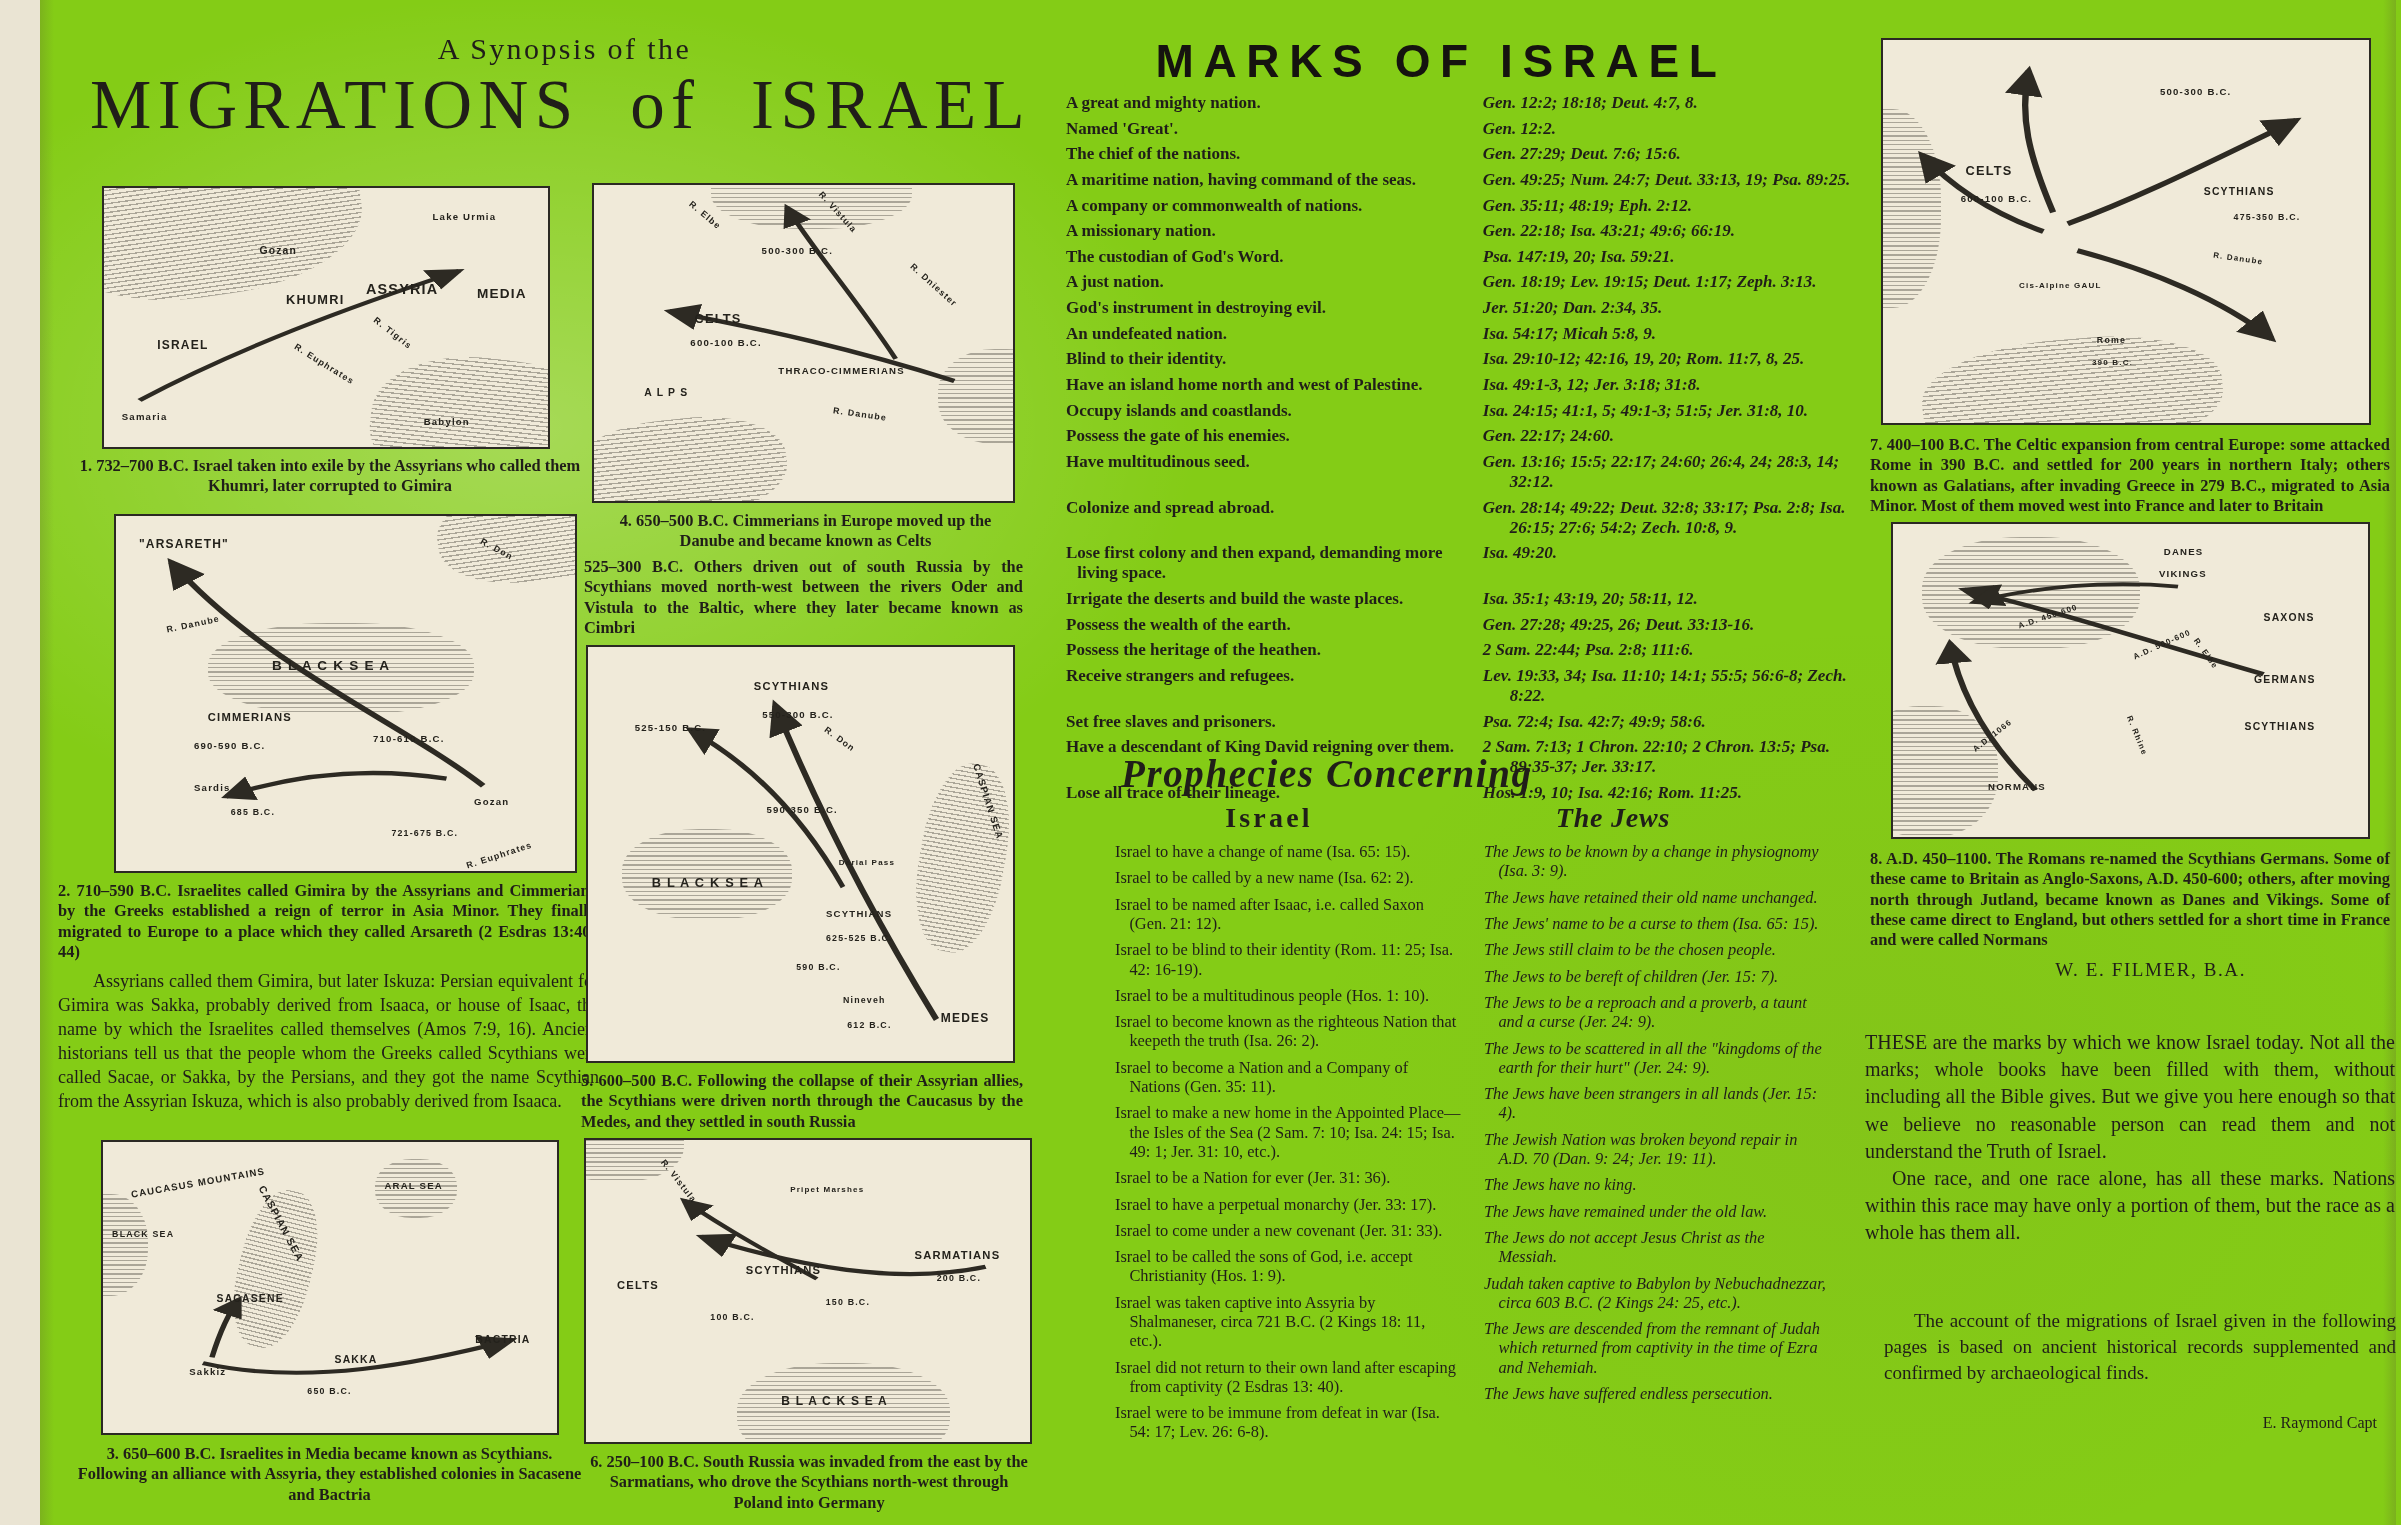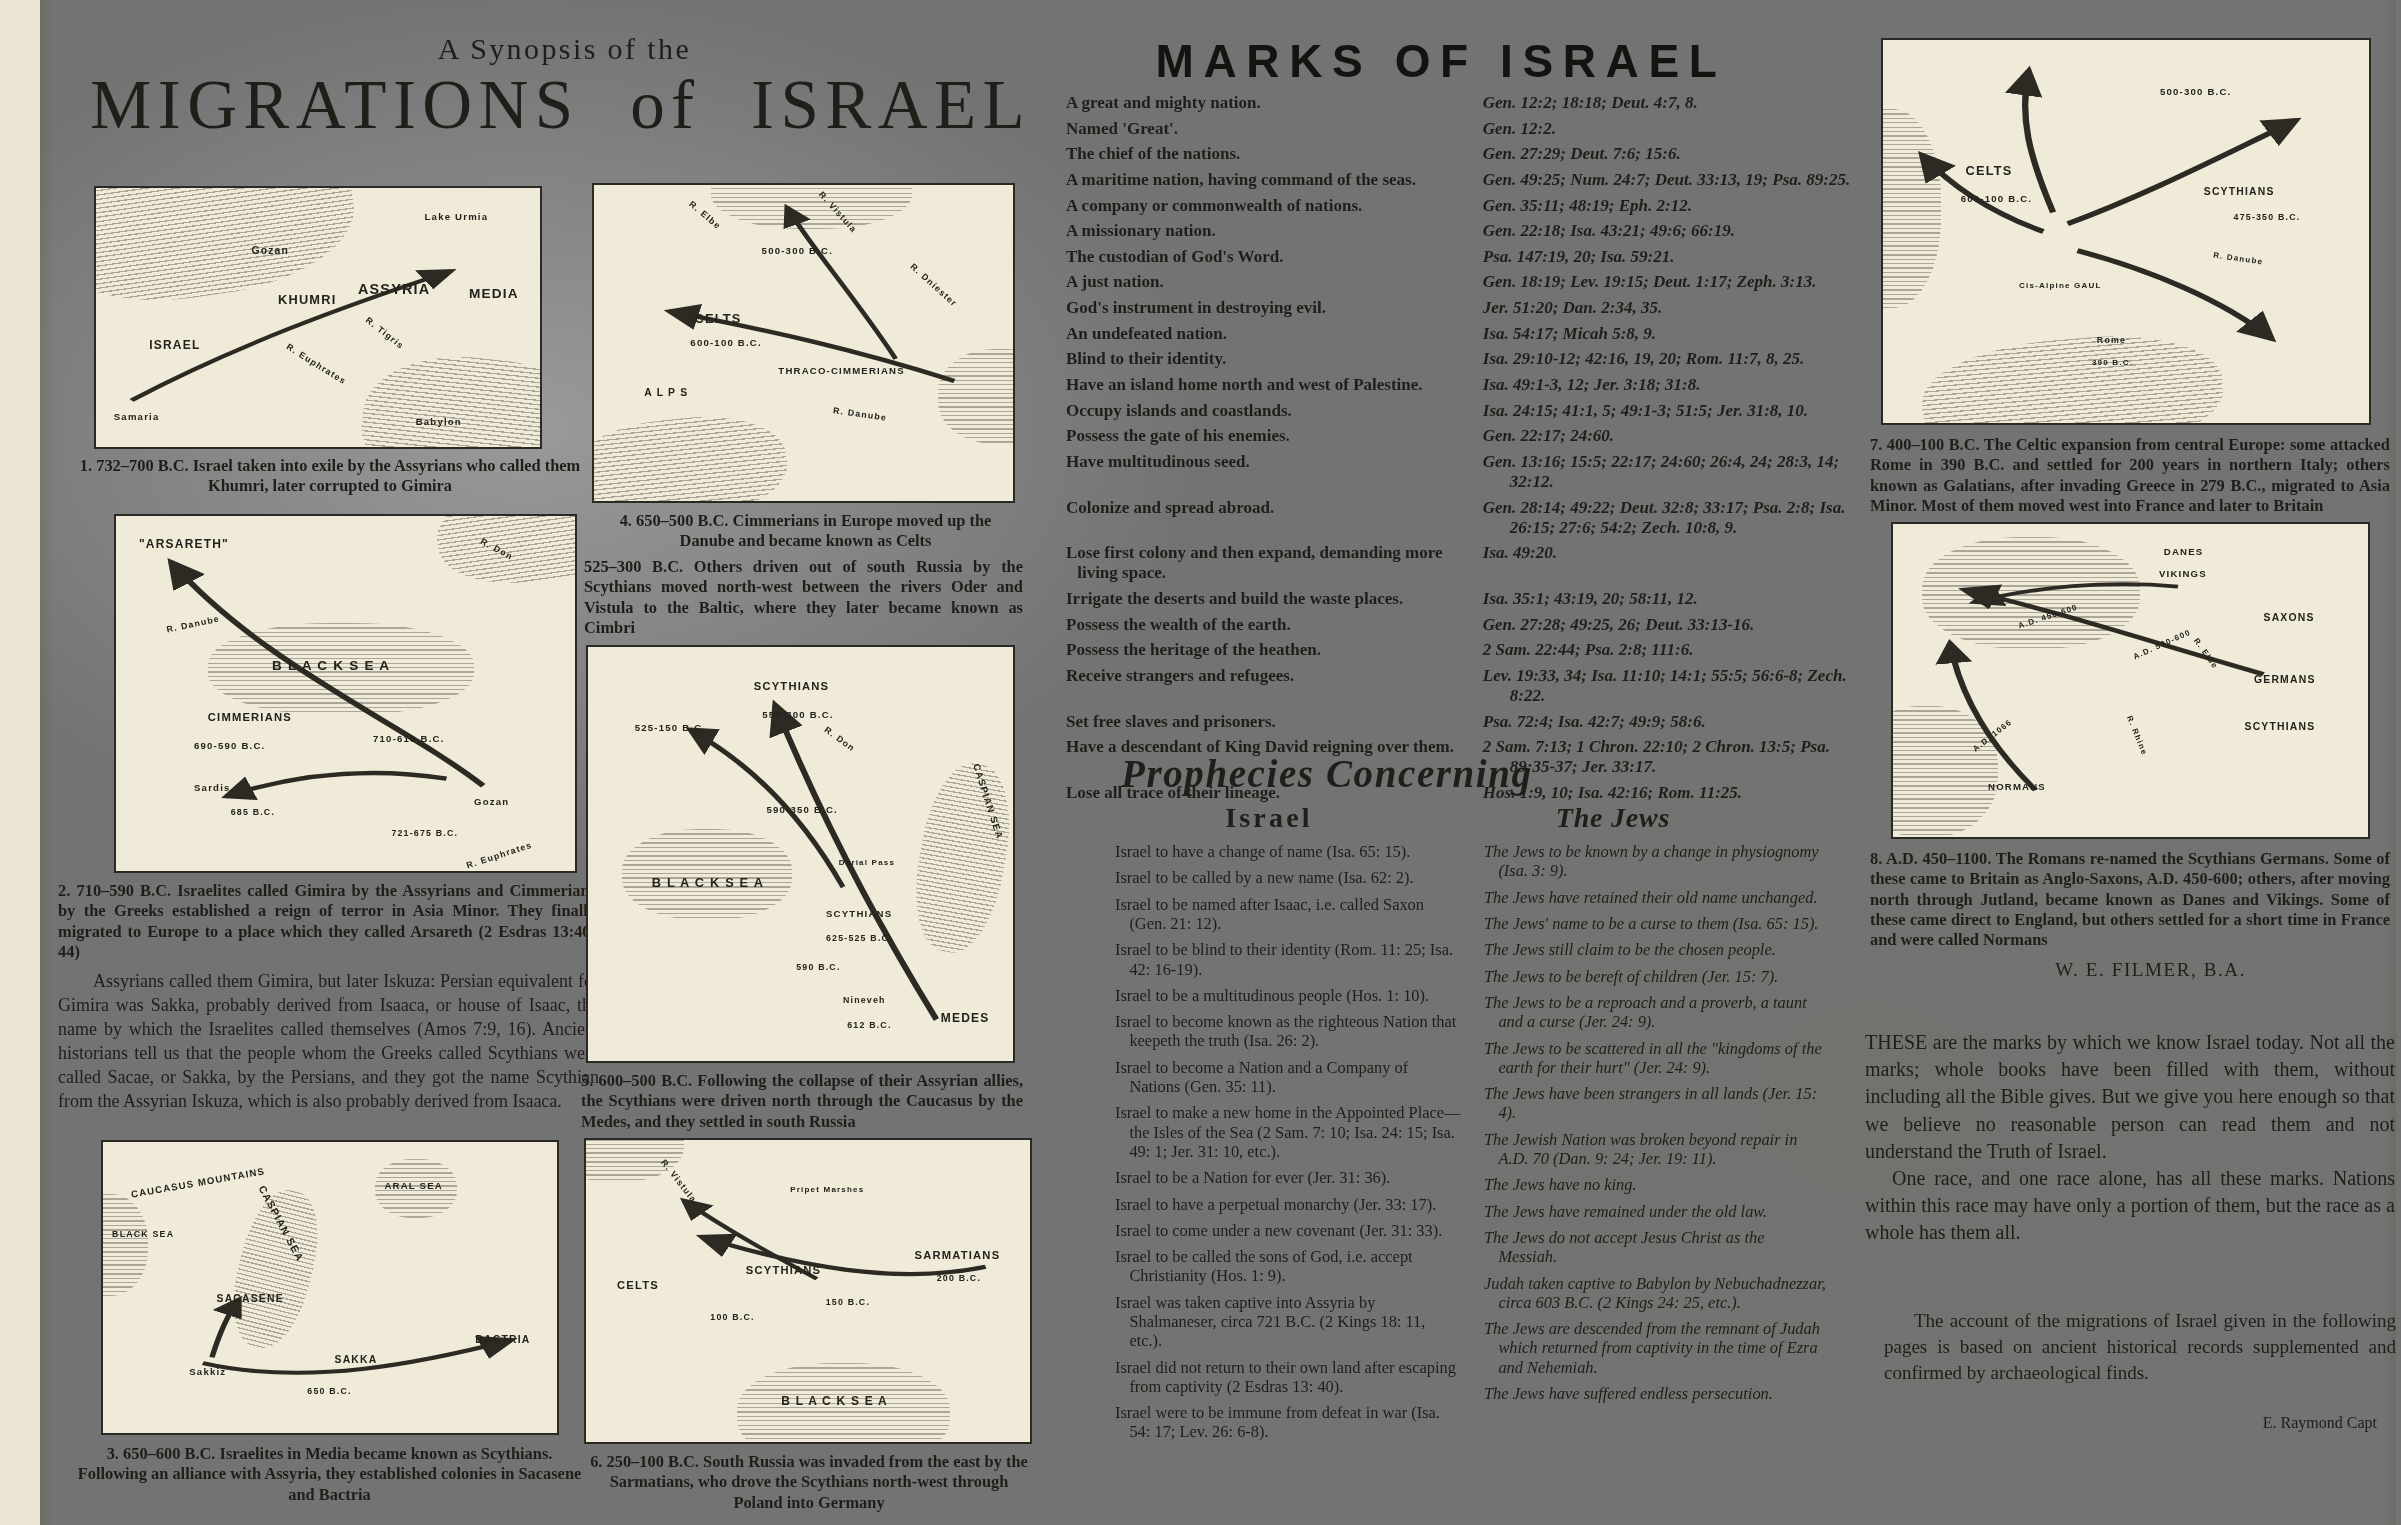--- a/index.html
+++ b/index.html
@@ -1,19 +1,19 @@
 <!DOCTYPE html>
 <html style="font-size:12.8px"><head>
 <meta charset="utf-8">
 <style>
   * { margin:0; padding:0; box-sizing:border-box; }
   html,body { background:#cfcabb; }
   .page {
     position:relative; width:2401px; height:1526px;
-    background:#737373; color:#201e19;
+    background:#84cc16; color:#201e19;
     font-family:"Liberation Serif","DejaVu Serif",serif;
     overflow:hidden;
   }
   .page::before{
     content:""; position:absolute; inset:0; pointer-events:none;
     background:
       radial-gradient(1121px 720px at 22% 28%, rgba(255,255,255,.28), transparent 60%),
       radial-gradient(961px 800px at 78% 72%, rgba(120,100,60,.07), transparent 60%);
   }
   .edge-l { position:absolute; left:0; top:0; bottom:0; width:40px; background:#eae4d3; }
@@ -73,21 +73,21 @@
 
 <div class="page">
   <div class="edge-l"></div>
   <div class="crease-l"></div>
   <div class="crease-r"></div>
 
   <div class="abs synopsis" style="left:112px;top:32px;width:905px;">A Synopsis of the</div>
   <h1 class="abs migrations" style="left:88px;top:66px;width:945px;">MIGRATIONS of ISRAEL</h1>
   <h2 class="abs marks-title" style="left:1113px;top:34px;width:656px;">MARKS OF ISRAEL</h2>
 
-  <figure class="map" style="left:94px;top:186px;width:448px;height:263px;">
+  <figure class="map" style="left:102px;top:186px;width:448px;height:263px;">
     <div class="hatch" style="left:-12%;top:-18%;width:70%;height:60%;transform:rotate(-8deg);"></div>
     <div class="hatch" style="left:60%;top:66%;width:55%;height:55%;transform:rotate(6deg);"></div>
     <svg class="arrows" viewBox="0 0 100 100" preserveAspectRatio="none">
       <defs>
           <marker id="m1" markerWidth="7" markerHeight="7" refX="5" refY="3" orient="auto">
             <path d="M0,0 L6,3 L0,6 Z" fill="#2d2a23"></path>
           </marker>
         </defs>
       <path d="M8,82 C30,62 55,46 80,32" stroke="#2d2a23" stroke-width="1.4" fill="none" marker-end="url(#m1)"></path>
     </svg>

